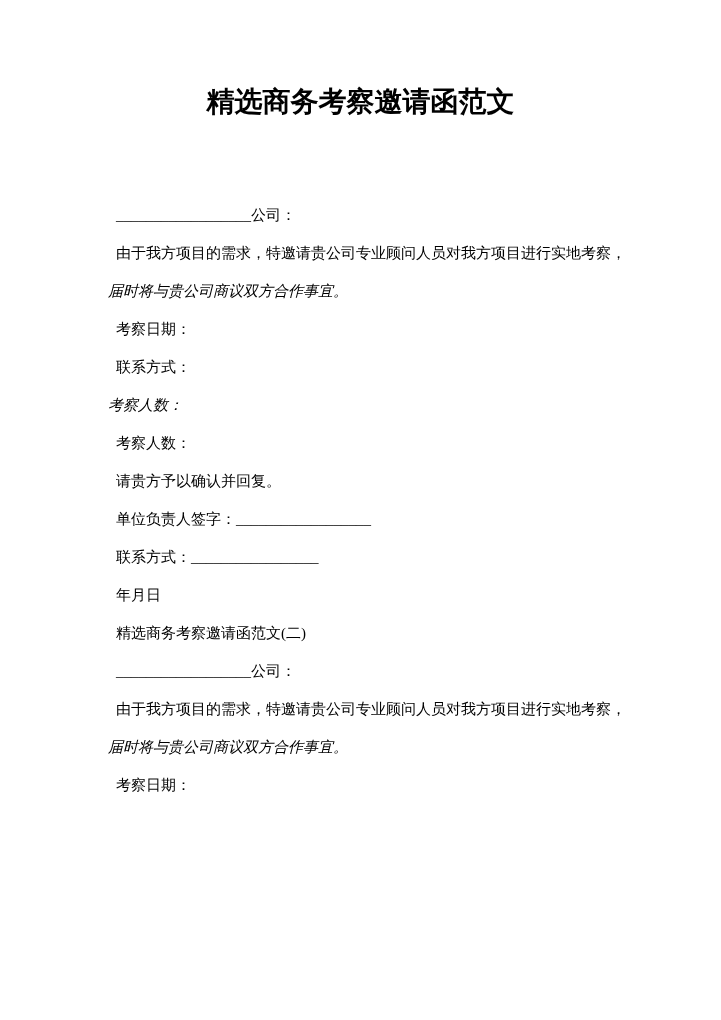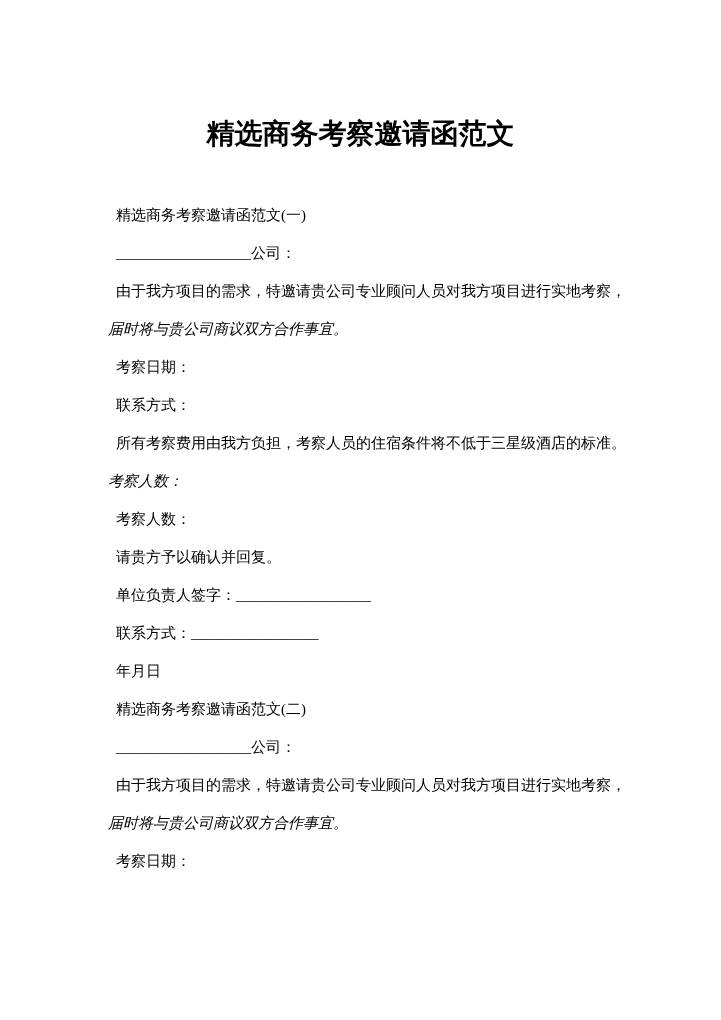--- a/index.html
+++ b/index.html
@@ -19,21 +19,20 @@
   .doc-title {
     position: absolute;
     top: 84px;
     left: 0;
     width: 721px;
     text-align: center;
     font-size: 28px;
     line-height: 36px;
     font-weight: bold;
     white-space: pre;
-    margin-top: 32px;
   }
   .doc-body {
     position: absolute;
     top: 196px;
     left: 108px;
     width: 540px;
   }
   .line {
     height: 38px;
     line-height: 38px;
@@ -46,27 +45,25 @@
     text-indent: 0;
     font-style: italic;
   }
 </style>
 </head>
 <body>
 
 <div class="page">
   <div class="doc-title">精选商务考察邀请函范文</div>
   <div class="doc-body">
-    <p class="line">精选商务考察邀请函范文(一)</p>
     <p class="line">__________________公司：</p>
     <p class="line">由于我方项目的需求，特邀请贵公司专业顾问人员对我方项目进行实地考察，</p>
     <p class="line cont">届时将与贵公司商议双方合作事宜。</p>
     <p class="line">考察日期：</p>
     <p class="line">联系方式：</p>
-    <p class="line">所有考察费用由我方负担，考察人员的住宿条件将不低于三星级酒店的标准。</p>
     <p class="line cont">考察人数：</p>
     <p class="line">考察人数：</p>
     <p class="line">请贵方予以确认并回复。</p>
     <p class="line">单位负责人签字：__________________</p>
     <p class="line">联系方式：_________________</p>
     <p class="line">年月日</p>
     <p class="line">精选商务考察邀请函范文(二)</p>
     <p class="line">__________________公司：</p>
     <p class="line">由于我方项目的需求，特邀请贵公司专业顾问人员对我方项目进行实地考察，</p>
     <p class="line cont">届时将与贵公司商议双方合作事宜。</p>

